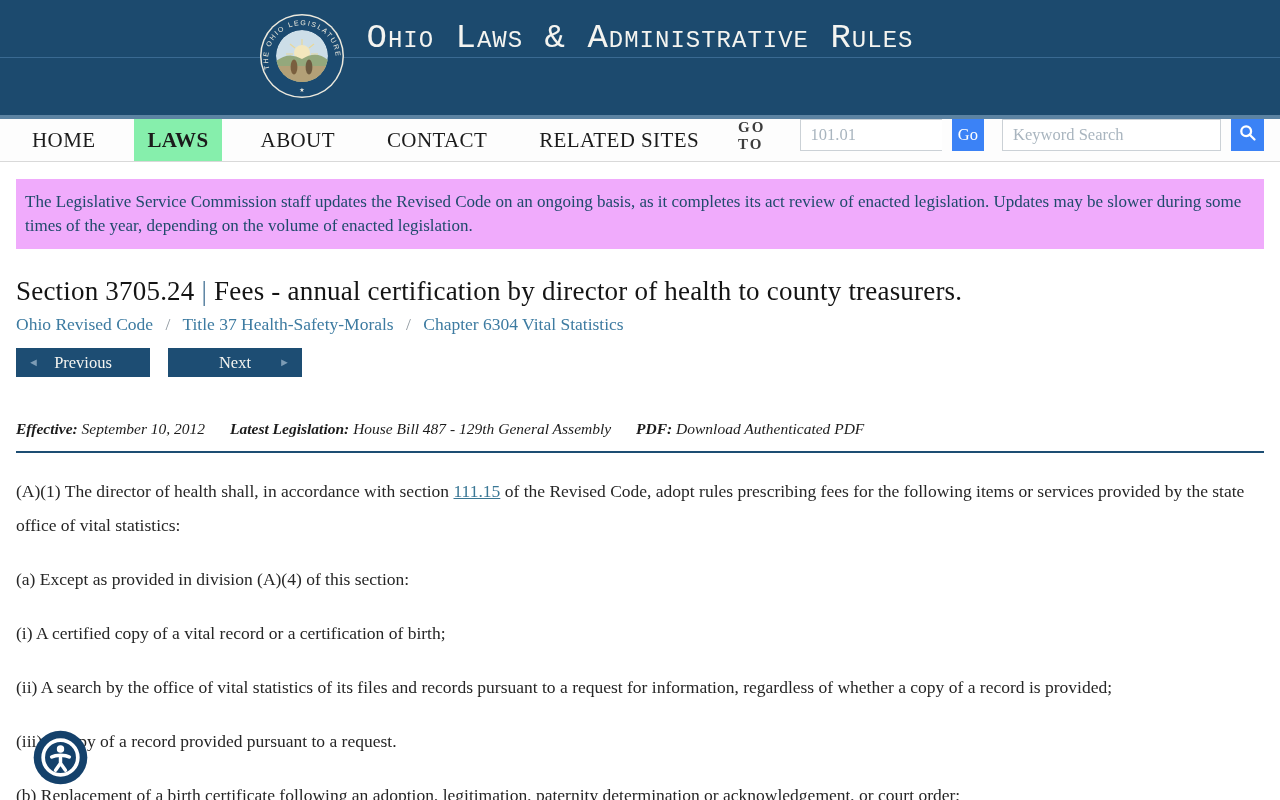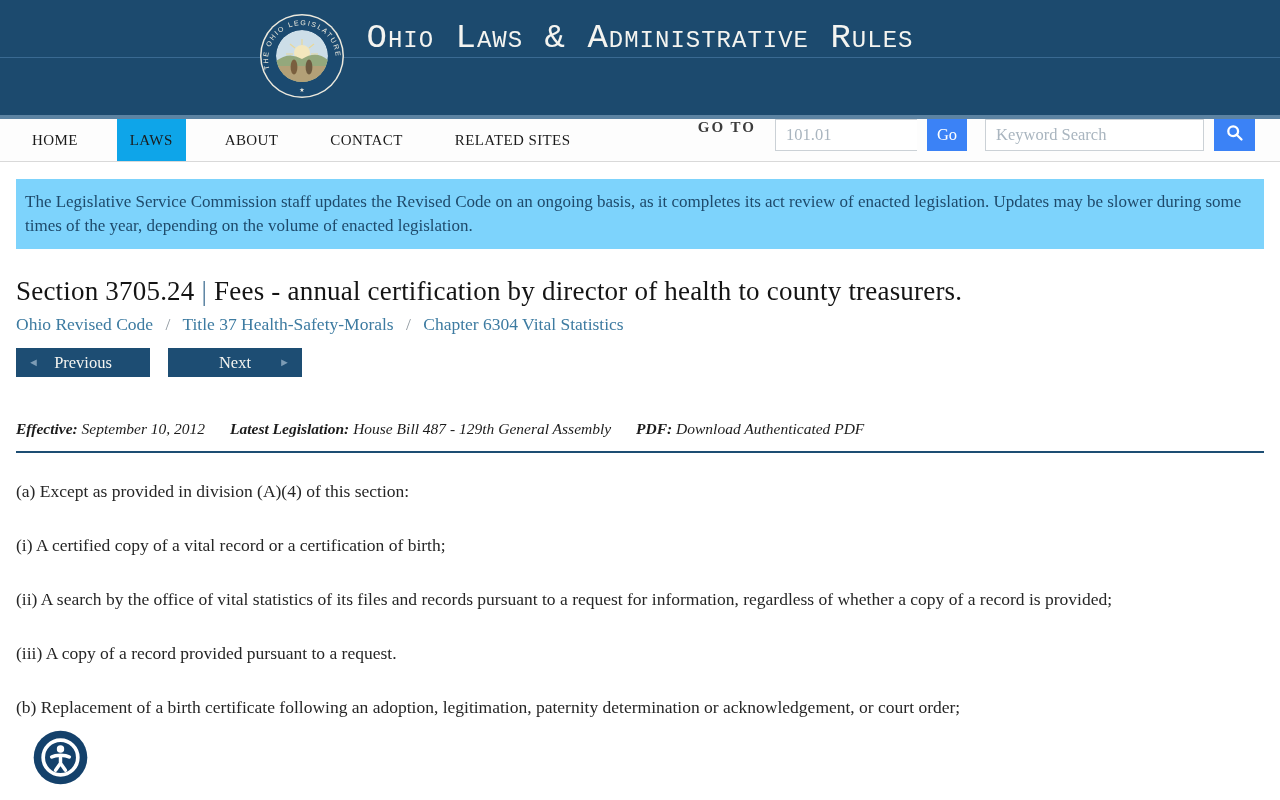--- a/index.html
+++ b/index.html
@@ -37,24 +37,24 @@
   }
   .hdr-strip { height:4px; background:#5c83a2; }
 
   
   .main-nav {
     height:43px; background:#fdfdfd; border-bottom:1px solid #d9d9d9;
     display:flex; align-items:stretch; padding-left:19px;
   }
   .nav-item {
     line-height:43px; padding:0 13px; margin-right:26px;
-    font-size:15px; color:#1b1b1b; letter-spacing:0.4px;
+    font-size:21px; color:#1b1b1b; letter-spacing:0.4px;
     cursor:pointer; white-space:nowrap;
   }
-  .nav-item.active { background:#0ea5e9; }
+  .nav-item.active { background:#86efac;font-weight:bold; }
   .nav-right {
     margin-left:auto; display:flex; 
     padding-right:25px;
     gap:10px;
   }
   .goto-label {
     font-size:15px; font-weight:700; letter-spacing:2px;
     color:#3c3c3c; margin-right:9px;
   }
   .nav-input {
@@ -68,21 +68,21 @@
   .btn-blue {
     height:32px; background:#3b82f6; border:none; color:#ffffff;
     font-family:"Liberation Serif", serif; font-size:16.5px;
     cursor:pointer; display:flex; align-items:center; justify-content:center;
   }
   .go-btn { width:40px; }
   .search-btn { width:41px; }
 
   
   .notice {
-    margin:17px 16px 0; background:#7dd3fc;
+    margin:17px 16px 0; background:#f0abfc;
     padding:11px 9px; font-size:17px; line-height:24px;
     color:#1e4a6b;
   }
 
   
   main { padding:0 16px; }
   .page-title {
     margin:27px 0 0; font-size:27px; font-weight:500;
     color:#141414; letter-spacing:0.2px;
   }
@@ -216,20 +216,21 @@
     <span class="val">September 10, 2012</span>
     <span class="lbl">Latest Legislation:</span>
     <span class="val">House Bill 487 - 129th General Assembly</span>
     <span class="lbl">PDF:</span>
     <a class="val val-link">Download Authenticated PDF</a>
   </div>
 
   <hr class="rule">
 
   <div class="content">
+    <p><span>(A)(1) The director of health shall, in accordance with section </span><a class="inline-link">111.15</a><span> of the Revised Code, adopt rules prescribing fees for the following items or services provided by the state office of vital statistics:</span></p>
     <p>(a) Except as provided in division (A)(4) of this section:</p>
     <p>(i) A certified copy of a vital record or a certification of birth;</p>
     <p>(ii) A search by the office of vital statistics of its files and records pursuant to a request for information, regardless of whether a copy of a record is provided;</p>
     <p>(iii) A copy of a record provided pursuant to a request.</p>
     <p>(b) Replacement of a birth certificate following an adoption, legitimation, paternity determination or acknowledgement, or court order;</p>
   </div>
 </main>
 
 <button class="a11y-btn">
   <span>

